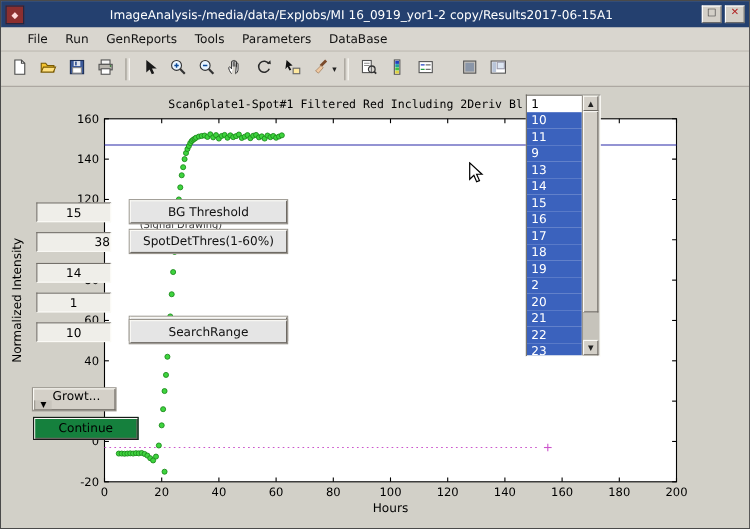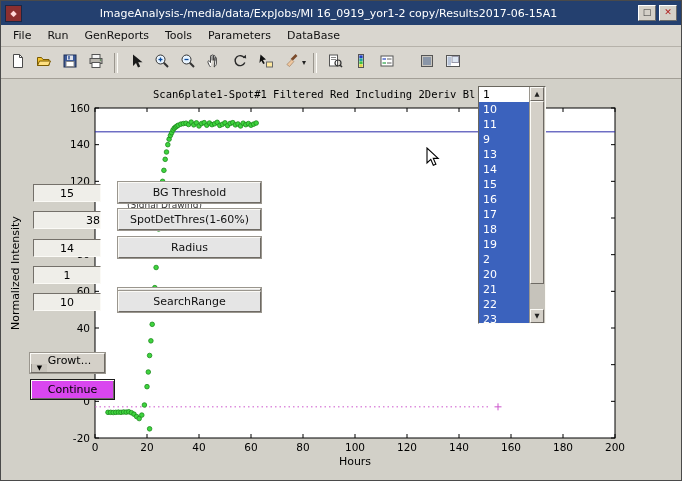--- a/index.html
+++ b/index.html
@@ -11,21 +11,21 @@
   
   .titlebar{height:24px;background:var(--titlebar);display:flex;align-items:center;padding:0 4px;color:#fff;}
   .app-icon{width:15px;height:15px;background:#8c2f2f;border:1px solid #1c2744;display:flex;align-items:center;justify-content:center;
             color:#ffd9d9;font-size:8px;line-height:13px;}
   .titlebar .title{flex:1;text-align:center;font-size:11px;white-space:nowrap;overflow:hidden;}
   .tb-btn{width:16px;height:14px;background:#d4d0c8;border:1px solid;border-color:#fff #6a6a6a #6a6a6a #fff;
           font-size:9px;line-height:12px;text-align:center;margin-left:3px;color:#333;cursor:default;}
   .tb-btn.close{color:#b02020;font-weight:bold;}
   
   .menubar{height:21px;background:var(--chrome);border-bottom:1px solid #b6b2aa;display:flex;align-items:center;
-           padding-left:4px;font-size:11px;color:#111;}
+           padding-left:16px;font-size:11px;color:#111;}
   .menu-item{padding:3px 8px;}
   
   .toolbar{height:31px;background:var(--chrome);border-bottom:1px solid #a39f97;display:flex;align-items:center;padding-left:4px;}
   .tool{width:24px;height:24px;display:inline-flex;align-items:center;justify-content:center;border:1px solid transparent;}
   .caret{font-size:8px;margin-left:-3px;margin-right:2px;color:#222;}
   .tbsep{width:2px;height:20px;border-left:1px solid #9a968e;border-right:1px solid #fdfcf8;margin:0 5px;}
   .tbgap{width:14px;display:inline-block;}
   
   .figure{position:relative;width:680px;height:402px;background:var(--figure);overflow:hidden;}
   #plot{position:absolute;left:0;top:0;z-index:0;}
@@ -40,21 +40,21 @@
   .label-btn{position:absolute;left:117px;width:143px;height:21px;box-sizing:border-box;background:#e5e5e5;
         border:1px solid;border-color:#fbfaf6 #6e6a64 #6e6a64 #fbfaf6;box-shadow:0 0 0 1px #9a968e;
         font:11px "DejaVu Sans",sans-serif;color:#111;padding:0;z-index:1;}
   .caption{position:absolute;left:126px;top:120px;font:9px "DejaVu Sans",sans-serif;line-height:12px;color:#333;z-index:0;}
   .popup{position:absolute;left:29px;top:274px;width:75px;height:20px;box-sizing:border-box;background:#d4d0c8;
         border:1px solid;border-color:#fbfaf6 #6e6a64 #6e6a64 #fbfaf6;box-shadow:0 0 0 1px #9a968e;
         display:flex;align-items:center;font-size:11px;z-index:1;flex-direction:column;}
   .ptxt{flex:1;padding-left:4px;white-space:nowrap;overflow:hidden;}
   .parrow{width:15px;align-self:stretch;border-left:1px solid #9a968e;display:flex;align-items:center;justify-content:center;
         font-size:7px;background:#c9c5bd;}
-  .continue-btn{position:absolute;left:29px;top:300px;width:85px;height:21px;box-sizing:border-box;background:#d946ef;
+  .continue-btn{position:absolute;left:29px;top:300px;width:96px;height:21px;box-sizing:border-box;background:#15803d;
         border:1px solid #1a1a1a;box-shadow:inset 1px 1px 0 #fbfaf6, inset -1px -1px 0 #6e6a64;
         font:11px "DejaVu Sans",sans-serif;padding:0;z-index:1;}
   
   .listbox{position:absolute;left:477px;top:7px;width:68px;height:238px;box-sizing:border-box;background:#fff;
         border:1px solid;border-color:#6a675f #fcfbf7 #fcfbf7 #6a675f;z-index:5;display:flex;}
   .list-items{flex:1;overflow:hidden;}
   .list-item{height:15px;line-height:15px;padding-left:4px;font-size:11px;color:#000;}
   .list-item.sel{background:var(--sel);color:#fff;}
   .scrollbar{width:15px;position:relative;background:#c6c3bb;border-left:1px solid #9a968e;}
   .sb-btn{position:absolute;left:0;width:14px;height:14px;box-sizing:border-box;background:#d4d0c8;
@@ -350,21 +350,20 @@
         <circle cx="255.2" cy="44.0333333333333" r="2.3" fill="#3ed43e" stroke="#1d8a1d" stroke-width="0.8"></circle>
         <circle cx="148.6" cy="349.8333333333333" r="2.3" fill="#3ed43e" stroke="#1d8a1d" stroke-width="0.8"></circle>
       </svg>
 
     <div id="overlay">
         <input class="edit" value="15" style="top: 105px;">
         <button class="label-btn" style="top: 103px;">BG Threshold</button>
         <input class="edit" value="38" style="top: 132px; text-align: right;">
         <button class="label-btn" style="top: 130px;">SpotDetThres(1-60%)</button>
         <input class="edit" value="14" style="top: 160px;">
-        <button class="label-btn" style="top: 158px;">Radius</button>
         <input class="edit" value="1" style="top: 187px;">
         <button class="label-btn" style="top: 185px; margin-top: 24px;">Dither</button>
         <input class="edit" value="10" style="top: 214px;">
         <button class="label-btn" style="top: 212px;">SearchRange</button>
         <div class="caption">(Signal Drawing)</div>
         <div class="popup">
           <span class="ptxt">Growt...</span>
           <span class="parrow">▼</span>
         </div>
         <button class="continue-btn">Continue</button>

